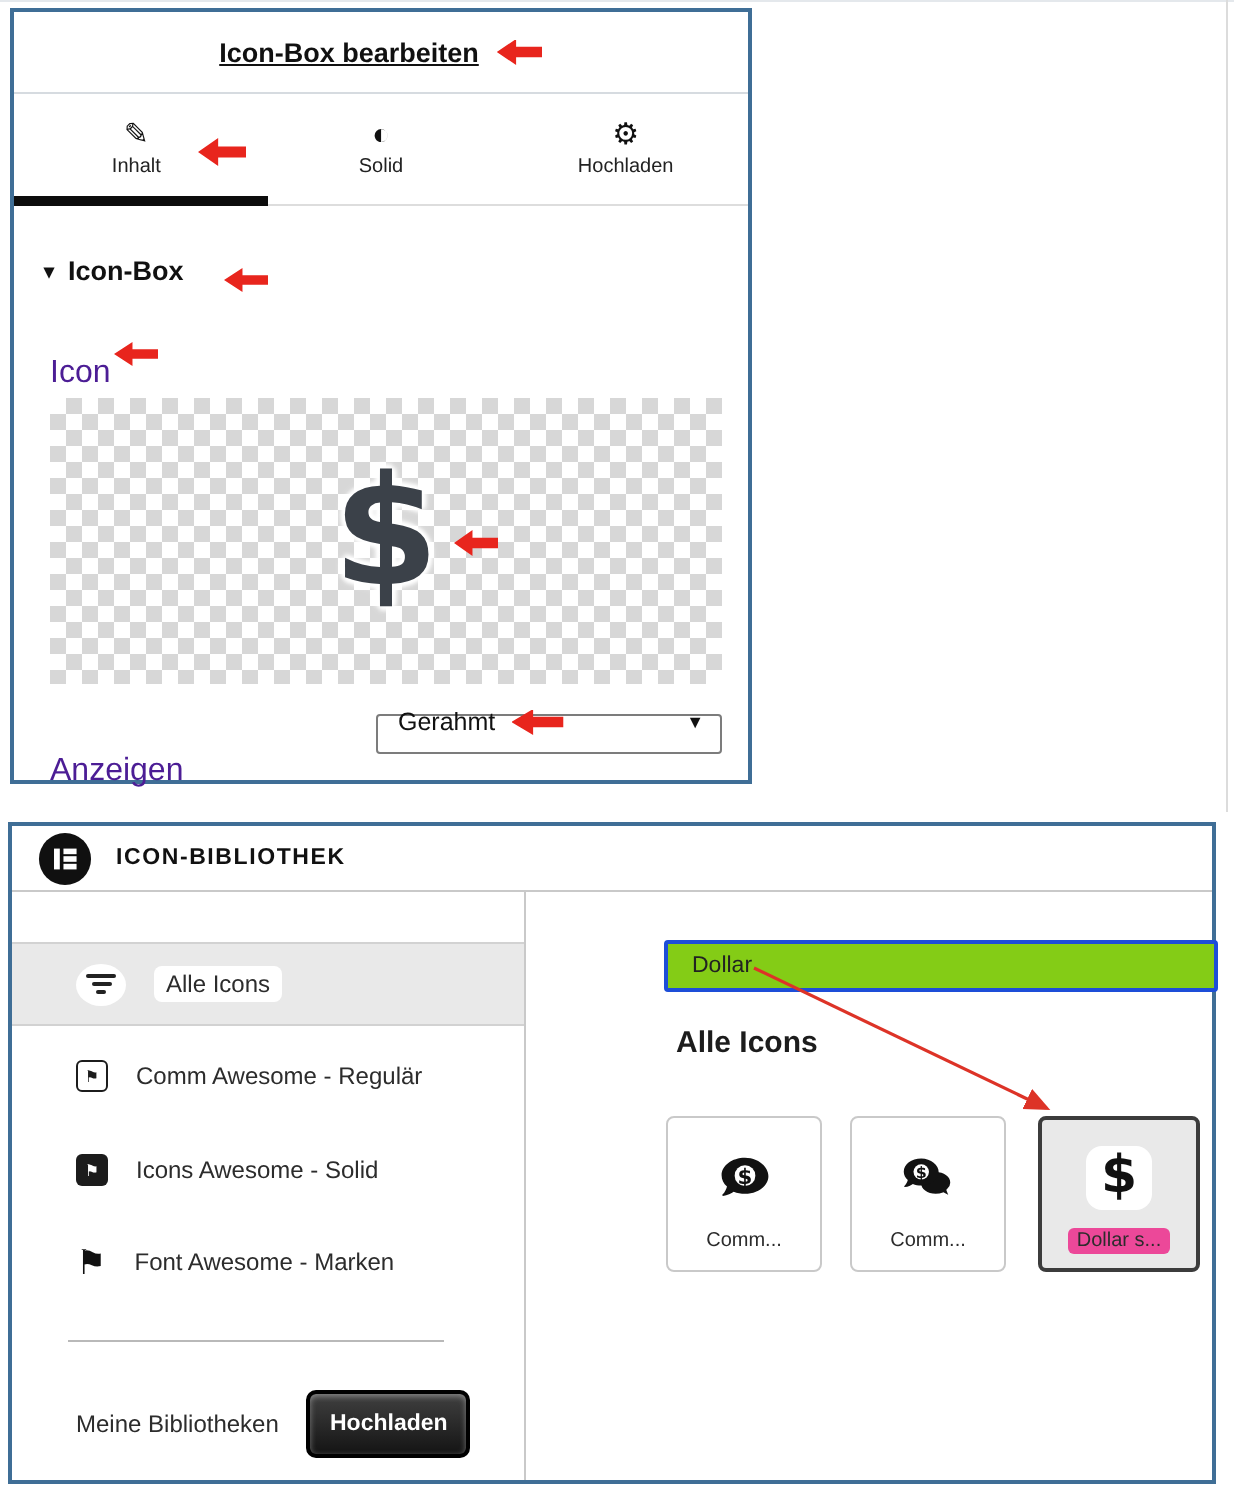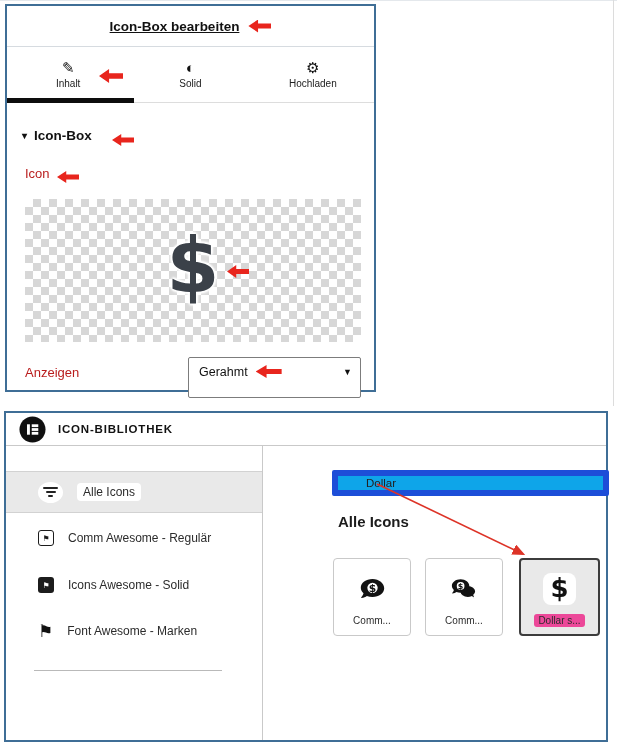--- a/index.html
+++ b/index.html
@@ -25,36 +25,36 @@
     display:flex;border-bottom:1px solid #ddd;box-sizing:border-box;}
   .tab{flex:1;display:flex;flex-direction:column;align-items:center;justify-content:center;gap:3px;cursor:pointer;}
   .tab .tab-icon{font-size:15px;line-height:15px;color:#111;}
   .tab .tab-label{font-size:10px;color:#222;}
   .tab-underline{position:absolute;left:0;bottom:-1px;width:127px;height:5px;background:#0d0d0d;}
 
   .section-head{position:absolute;left:15px;top:122px;display:flex;align-items:center;gap:7px;
     font-size:13.5px;font-weight:bold;color:#111;cursor:pointer;}
   .section-head .caret{font-size:10px;}
 
-  .field-label{position:absolute;font-size:13px;color:#b91c1c;}
+  .field-label{position:absolute;font-size:16px;color:#4c1d95;margin-top:12px;}
   #icon-label{left:18px;top:160px;}
   #anzeigen-label{left:18px;top:359px;}
 
   .checkerboard{position:absolute;left:18px;top:193px;width:336px;height:143px;
     background-color:#fff;
     background-image:
       linear-gradient(45deg,#d7d7d7 25%,transparent 25%,transparent 75%,#d7d7d7 75%),
       linear-gradient(45deg,#d7d7d7 25%,transparent 25%,transparent 75%,#d7d7d7 75%);
     background-size:16px 16px;background-position:0 0,8px 8px;
     display:flex;align-items:center;justify-content:center;cursor:pointer;}
   .preview-dollar{font-size:76px;font-weight:bold;color:#3b4149;line-height:1;
     padding-bottom:10px;font-family:"DejaVu Sans", sans-serif;
     text-shadow:0 0 3px #fff,0 0 6px #fff,-2px 0 2px #fff,2px 0 2px #fff,0 -2px 2px #fff,0 2px 2px #fff;}
 
-  .select-box{position:absolute;left:181px;top:351px;width:173px;height:41px;
+  .select-box{position:absolute;left:181px;top:351px;width:173px;height:20px;
     border:1px solid #7c7c7c;border-radius:2px;box-sizing:border-box;background:#fff;
     display:flex;align-items:center;padding:0 8px 12px 10px;cursor:pointer;}
   .select-box .sel-val{font-size:12.5px;color:#111;}
   .select-box .sel-caret{margin-left:auto;font-size:9px;color:#111;}
 
   
   .block-arrow{position:absolute;background:#e8251d;
     clip-path:polygon(0% 50%,42% 0%,42% 30%,100% 30%,100% 70%,42% 70%,42% 100%);}
 
   
@@ -86,23 +86,23 @@
 
   .side-divider{position:absolute;left:28px;top:224px;width:188px;border-top:1px solid #b9b9b9;}
   .mylibs-row{position:absolute;left:0;top:248px;width:100%;height:36px;display:flex;align-items:center;}
   .mylibs-row .row-label{margin-left:32px;font-size:12px;color:#2c2c2c;}
   .upload-btn{margin-left:14px;width:78px;height:30px;border:2px solid #000;border-radius:5px;
     background:linear-gradient(#404040,#141414);color:#fff;font-weight:bold;font-size:11.5px;
     display:flex;align-items:center;justify-content:center;cursor:pointer;
     box-shadow:inset 0 1px 3px rgba(255,255,255,.4);}
 
   .search-input{position:absolute;left:326px;top:57px;width:277px;height:26px;
-    border:6px solid #1d4ed8;border-radius:2px;box-sizing:border-box;
-    font-size:11.5px;color:#222;padding:0 0 0 28px;outline:none;
-    font-family:"Liberation Sans", sans-serif;background:#0ea5e9;}
+    border:2px solid #1d4ed8;border-radius:2px;box-sizing:border-box;
+    font-size:11.5px;color:#222;padding:0 0 0 12px;outline:none;
+    font-family:"Liberation Sans", sans-serif;background:#84cc16;}
   .results-heading{position:absolute;left:332px;top:100px;font-size:15px;font-weight:bold;color:#1c1c1c;}
 
   .icon-card{position:absolute;top:145px;width:78px;height:78px;border:1px solid #c9c9c9;border-radius:4px;
     background:#fff;box-sizing:border-box;display:flex;flex-direction:column;align-items:center;cursor:pointer;}
   .icon-card .card-glyph-area{flex:1;display:flex;align-items:center;justify-content:center;padding-top:4px;}
   .icon-card .card-label{font-size:10px;color:#2c2c2c;margin-bottom:9px;white-space:nowrap;}
   #card-0{left:327px;}
   #card-1{left:419px;}
   #card-2{left:513px;width:81px;}
   .icon-card.selected{border:2px solid #3c3c3c;background:#e9e9e9;}
@@ -206,20 +206,24 @@
 
     <div class="side-row" style="top:167px;">
       <span class="row-icon flag-brand">
         <span>⚑</span>
       </span>
       <span class="row-label">Font Awesome - Marken</span>
     </div>
 
     <div class="side-divider"></div>
 
+    <div class="mylibs-row">
+      <span class="row-label">Meine Bibliotheken</span>
+      <span class="upload-btn">Hochladen</span>
+    </div>
   </div>
 
   <input class="search-input" type="text" value="Dollar" style="">
 
   <div class="results-heading">Alle Icons</div>
 
   <div class="icon-card" id="card-0">
     <span class="card-glyph-area">
       <svg width="27" height="27" viewBox="0 0 24 24">
         <path fill="#121212" d="M12 2.6C6.2 2.6 1.6 6.1 1.6 10.4c0 1.9.9 3.6 2.4 4.9-.3 1.1-.9 2.5-2 3.6-.2.2-.1.6.2.6 2-.1 3.7-1 4.8-1.8 1.5.6 3.2.9 5 .9 5.8 0 10.4-3.5 10.4-7.8S17.8 2.6 12 2.6z"></path>

